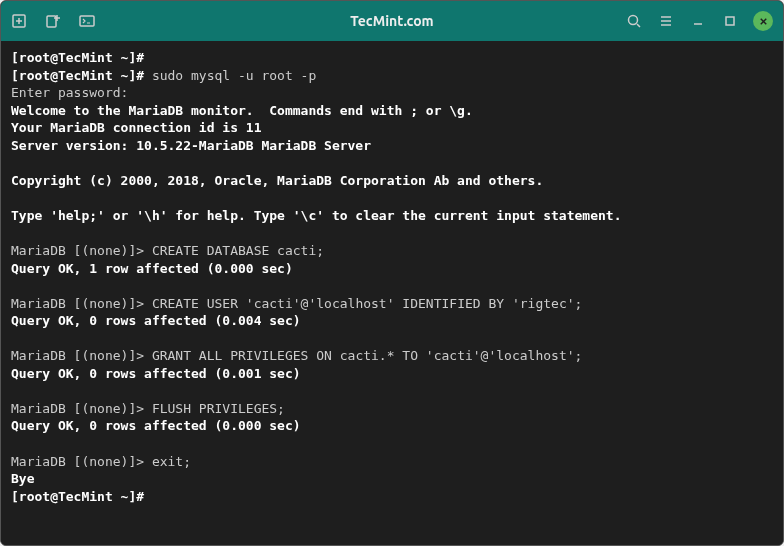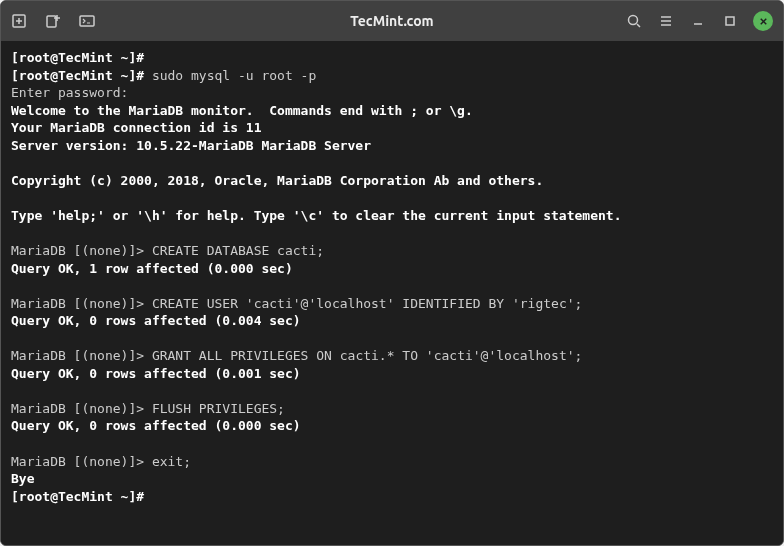--- a/index.html
+++ b/index.html
@@ -20,21 +20,21 @@
       height: 546px;
       background: #1e1e1e;
       border: 1px solid #555;
       border-radius: 6px;
       overflow: hidden;
       display: flex;
       flex-direction: column;
     }
     .titlebar {
       height: 40px;
-      background: #404040;
+      background: #0f766e;
       display: flex;
       align-items: center;
       padding: 0 10px;
       color: #ddd;
       position: relative;
     }
     .titlebar-left {
       display: flex;
       align-items: center;
       gap: 18px;

